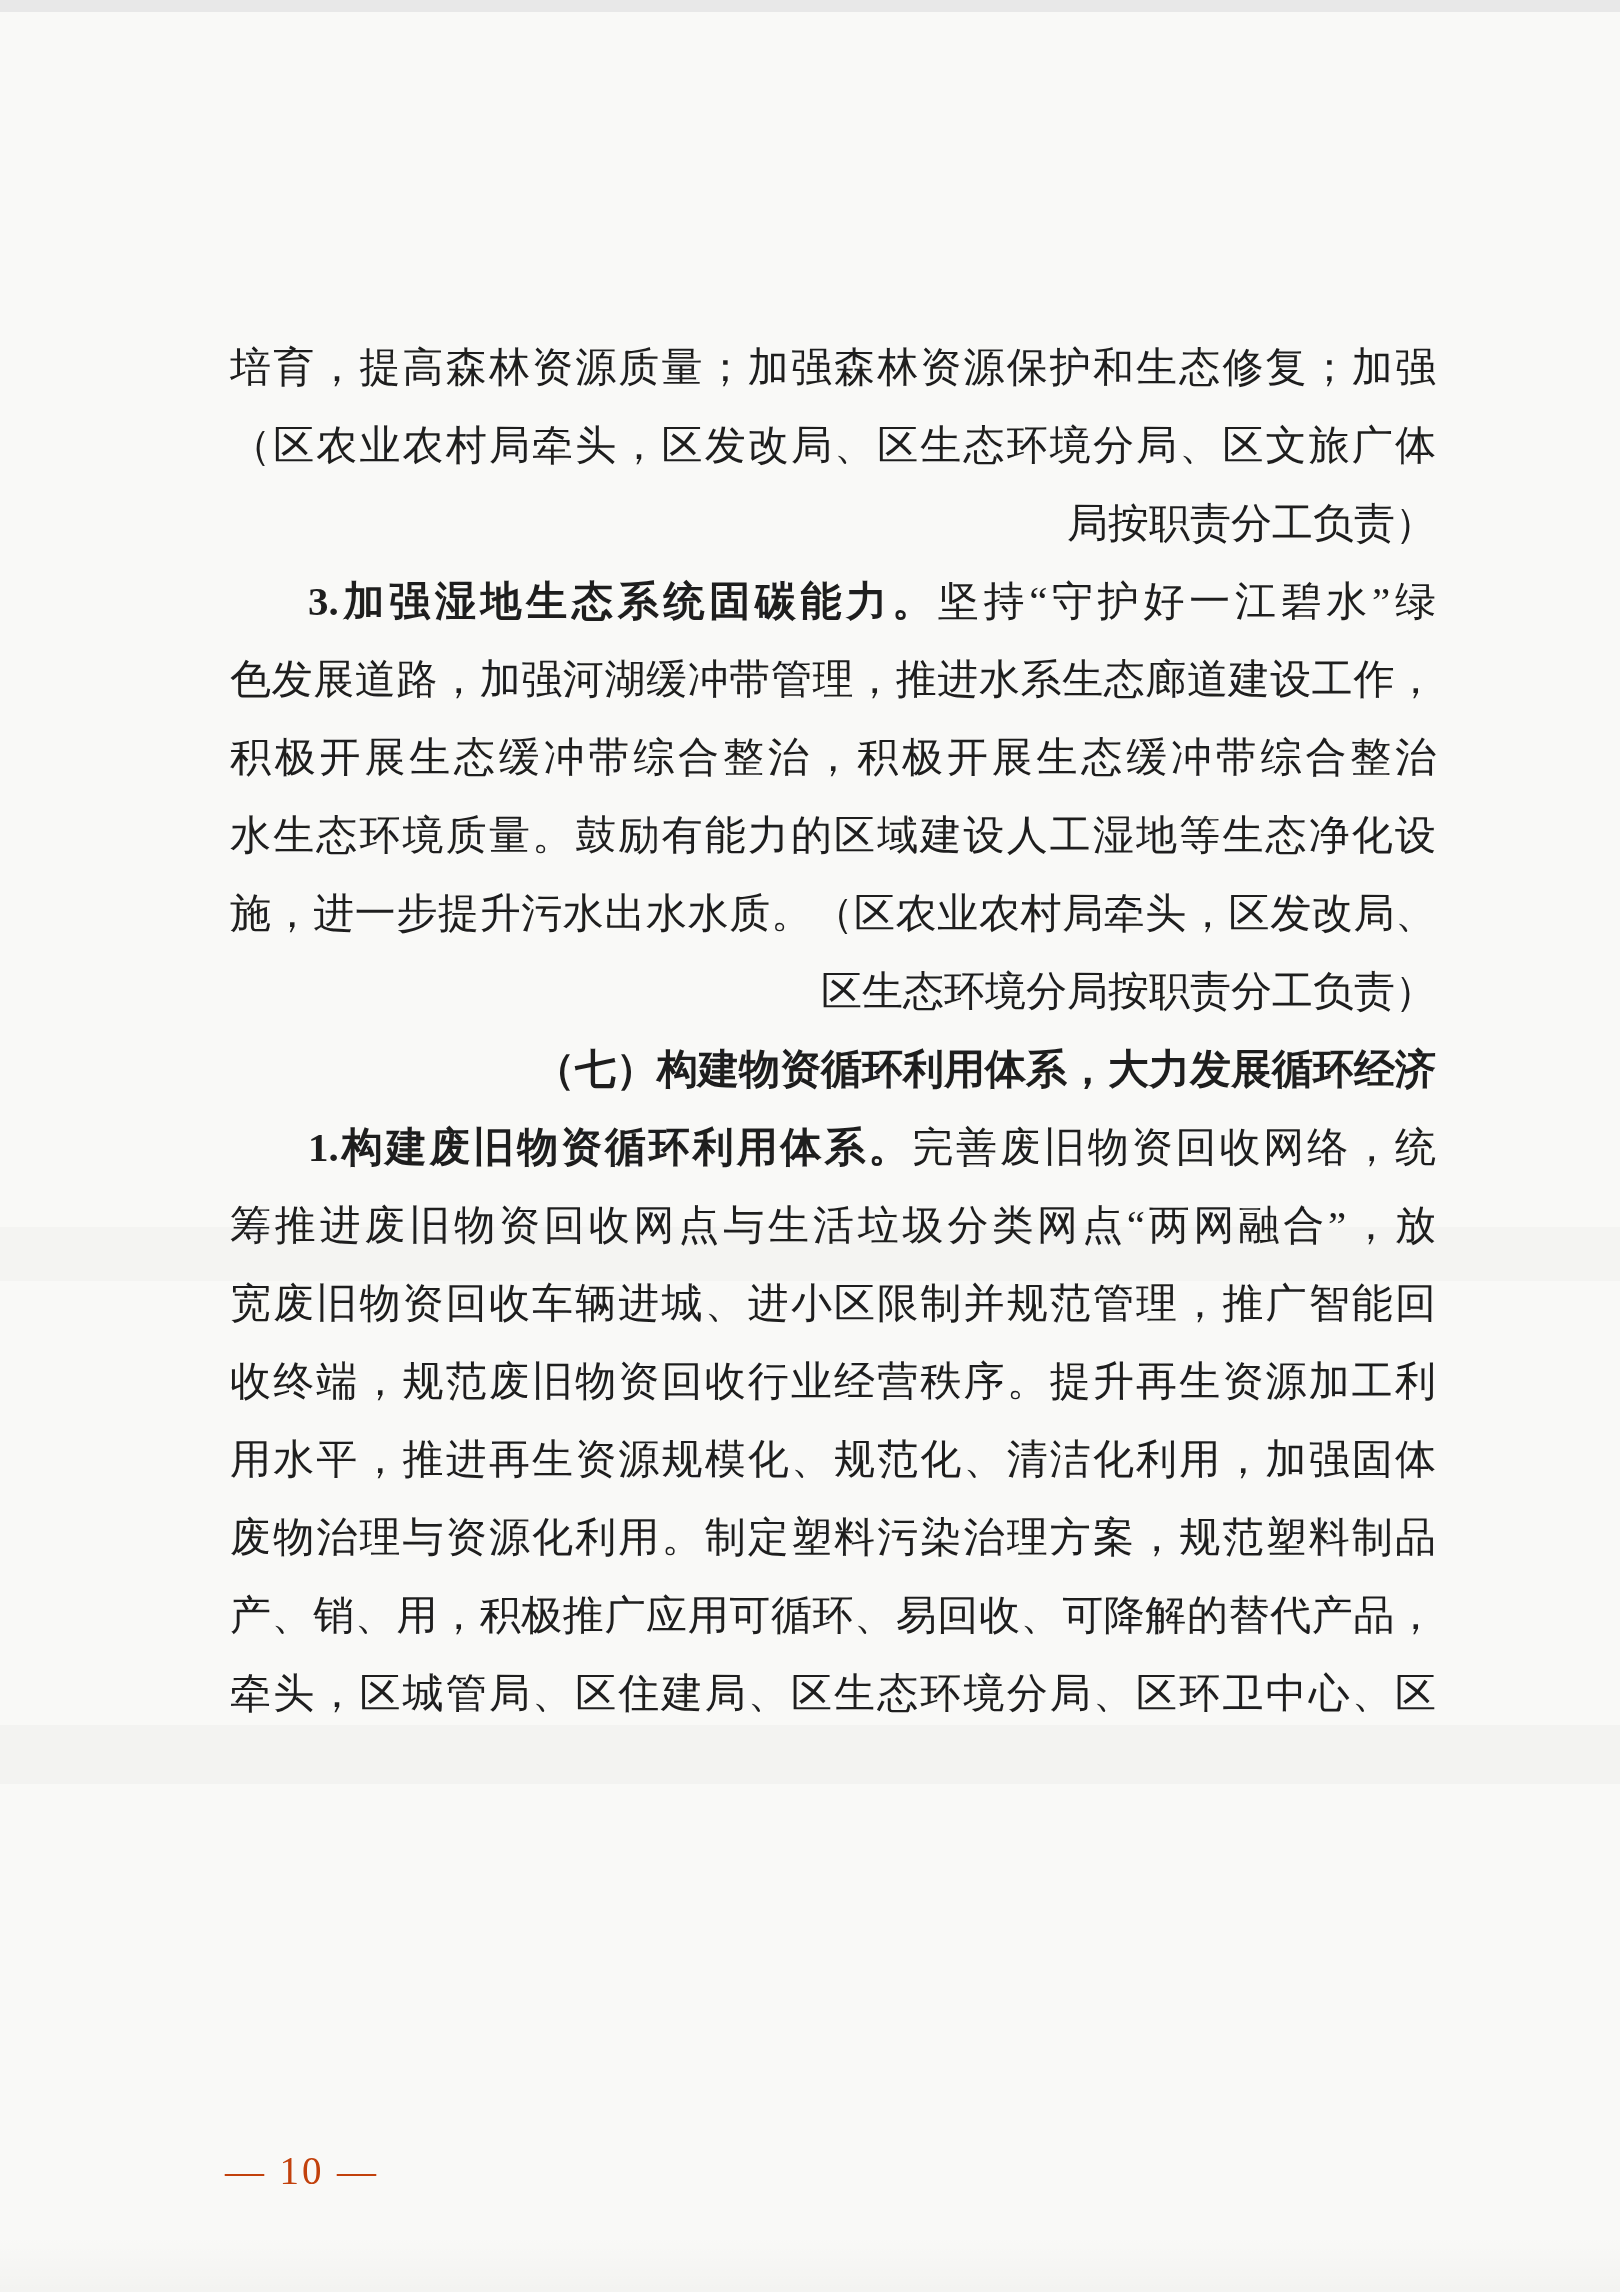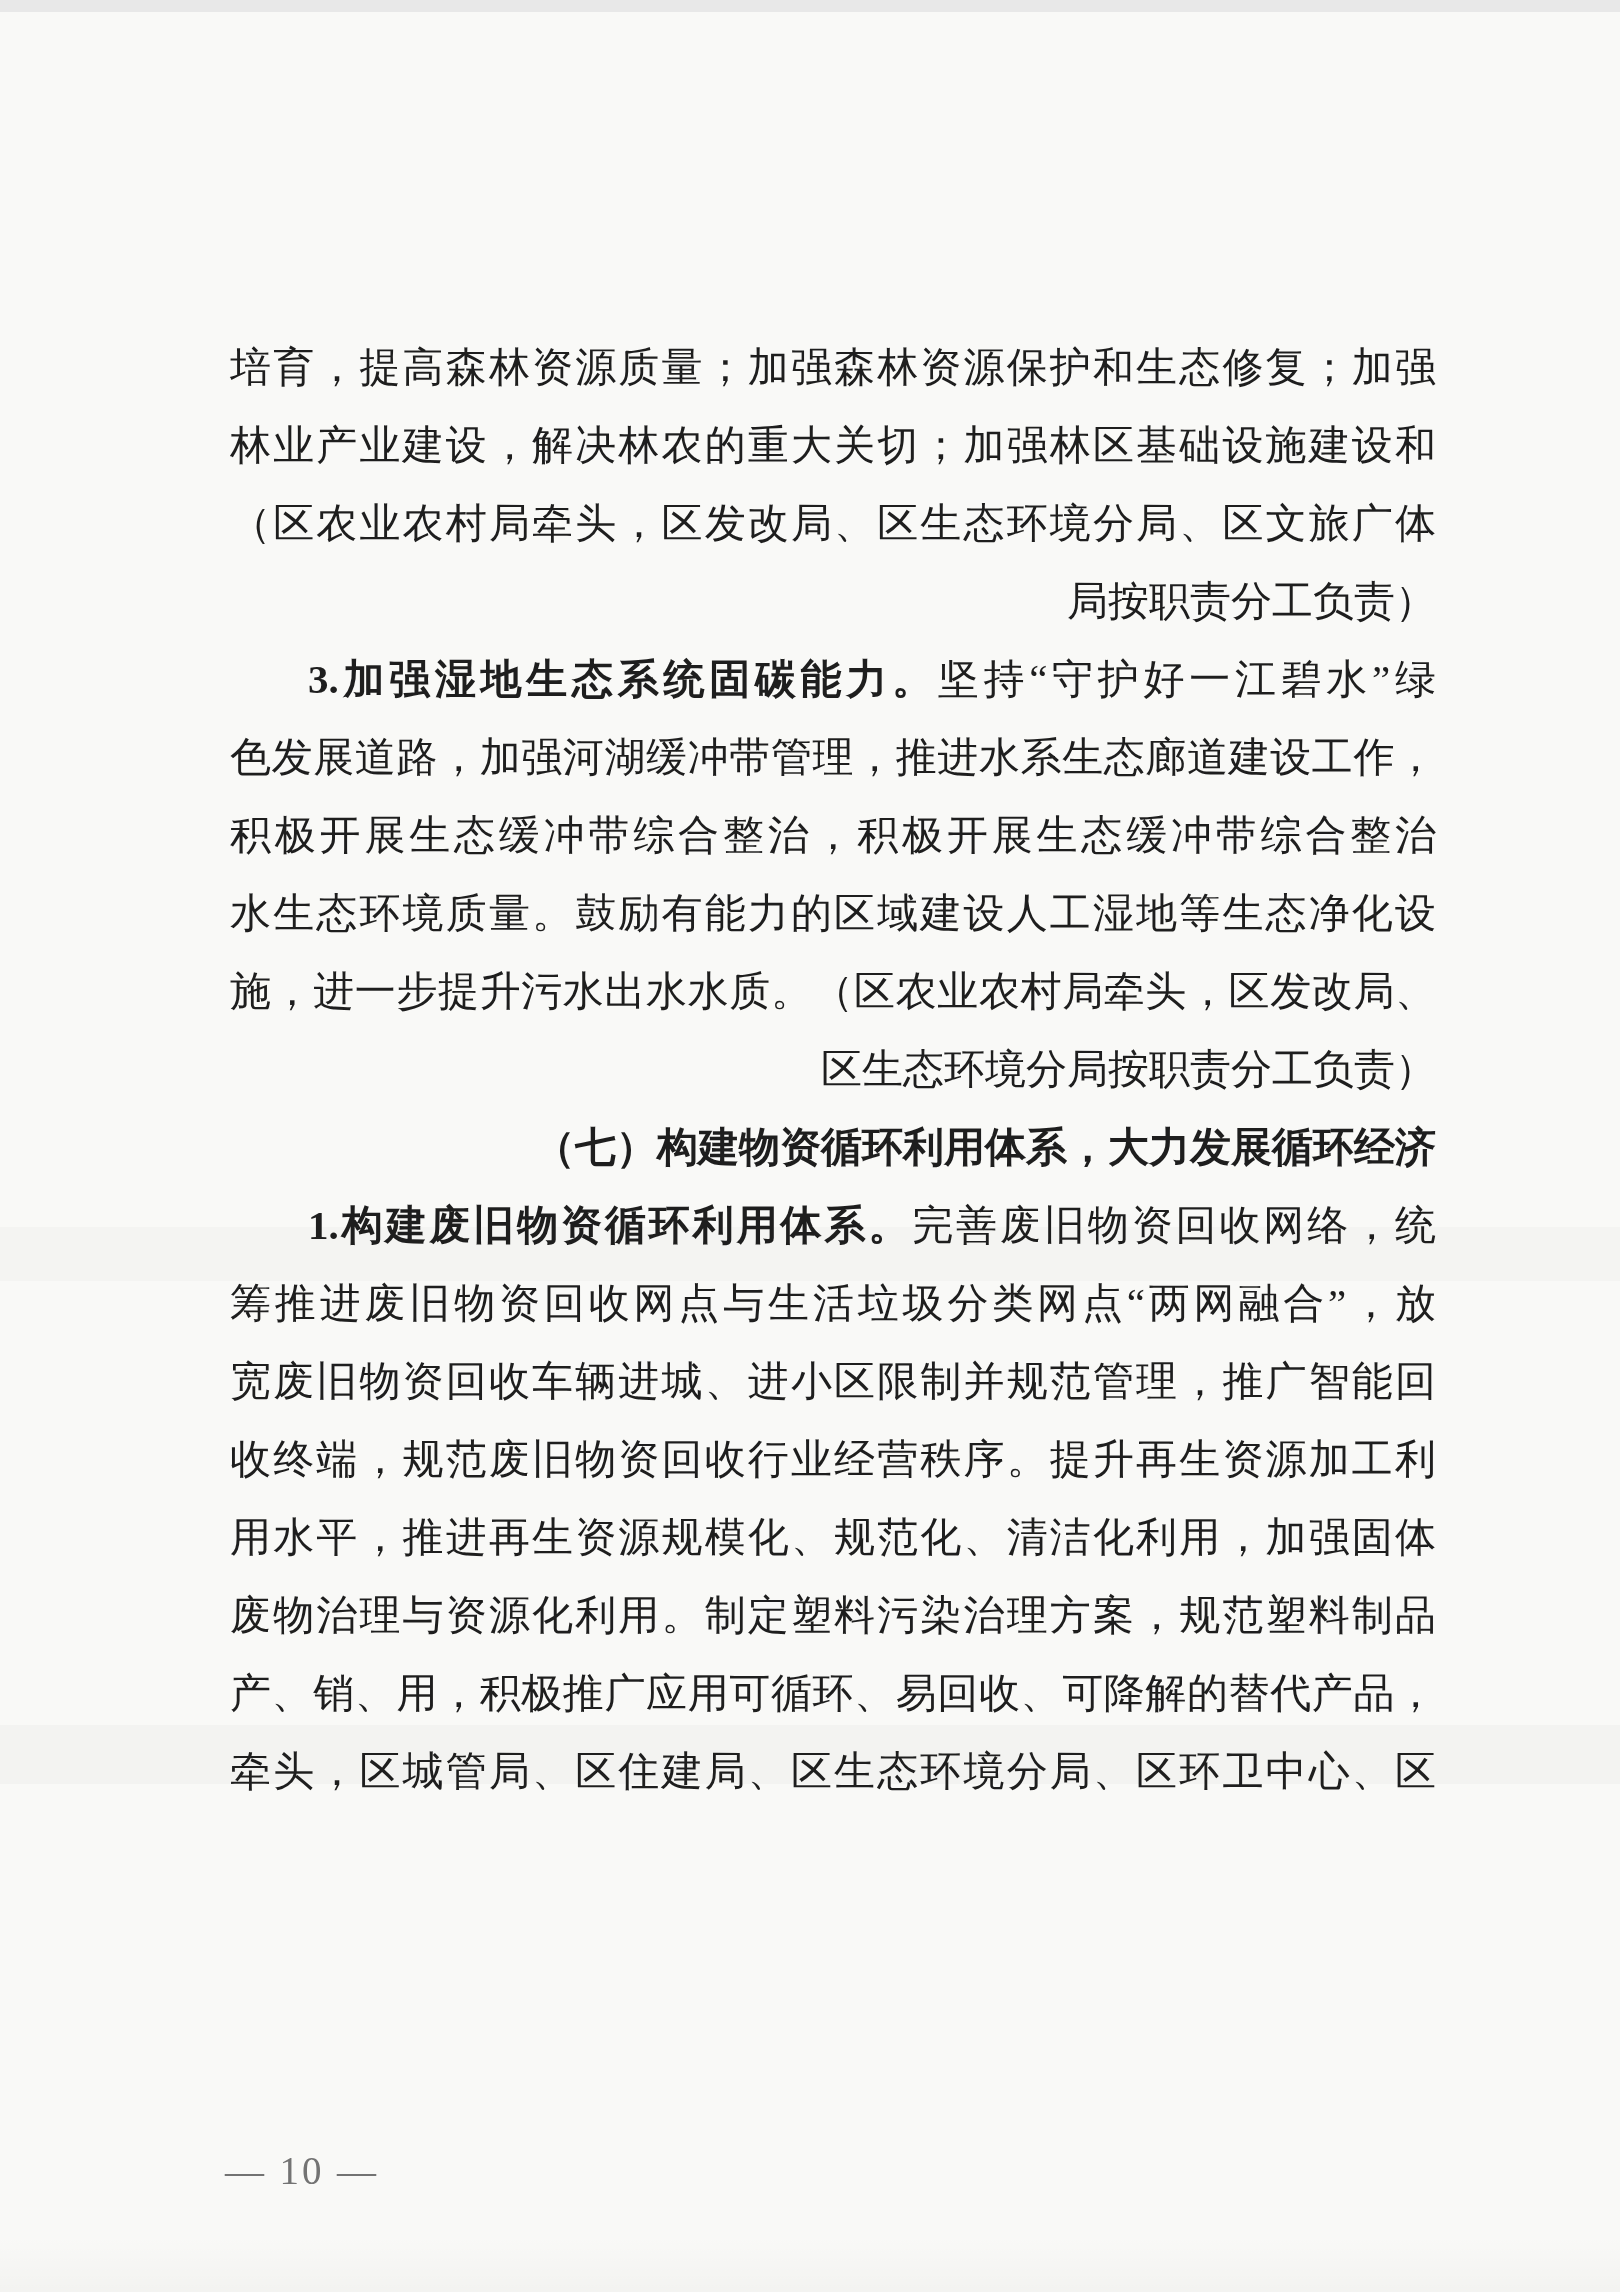--- a/index.html
+++ b/index.html
@@ -52,36 +52,35 @@
     text-indent: 78px;
   }
   .bold { font-weight: bold; }
 
   .page-footer {
     position: absolute;
     left: 225px;
     top: 2135px;
     font-size: 39px;
     line-height: 47px;
-    color: #737373;
+    color: #c2410c;
     letter-spacing: 2.9px;
   }
 </style>
 </head>
 <body>
 
 <div class="page">
   <div class="scan-band band-1"></div>
   <div class="scan-band band-2"></div>
   <div class="scan-band band-3"></div>
 
   <main class="body-text">
       <div class="para">
         <div class="line fill"><span>培育，提高森林资源质量；加强森林资源保护和生态修复；加强</span></div>
-        <div class="line fill"><span>林业产业建设，解决林农的重大关切；加强林区基础设施建设和</span></div>
         <div class="line fill"><span>（区农业农村局牵头，区发改局、区生态环境分局、区文旅广体</span></div>
         <div class="line"><span>局按职责分工负责）</span></div>
       </div>
       <div class="para">
         <div class="line fill indent"><span class="bold">3.加强湿地生态系统固碳能力。</span><span>坚持“守护好一江碧水”绿</span></div>
         <div class="line fill"><span>色发展道路，加强河湖缓冲带管理，推进水系生态廊道建设工作，</span></div>
         <div class="line fill"><span>积极开展生态缓冲带综合整治，积极开展生态缓冲带综合整治</span></div>
         <div class="line fill"><span>水生态环境质量。鼓励有能力的区域建设人工湿地等生态净化设</span></div>
         <div class="line fill"><span>施，进一步提升污水出水水质。（区农业农村局牵头，区发改局、</span></div>
         <div class="line"><span>区生态环境分局按职责分工负责）</span></div>

